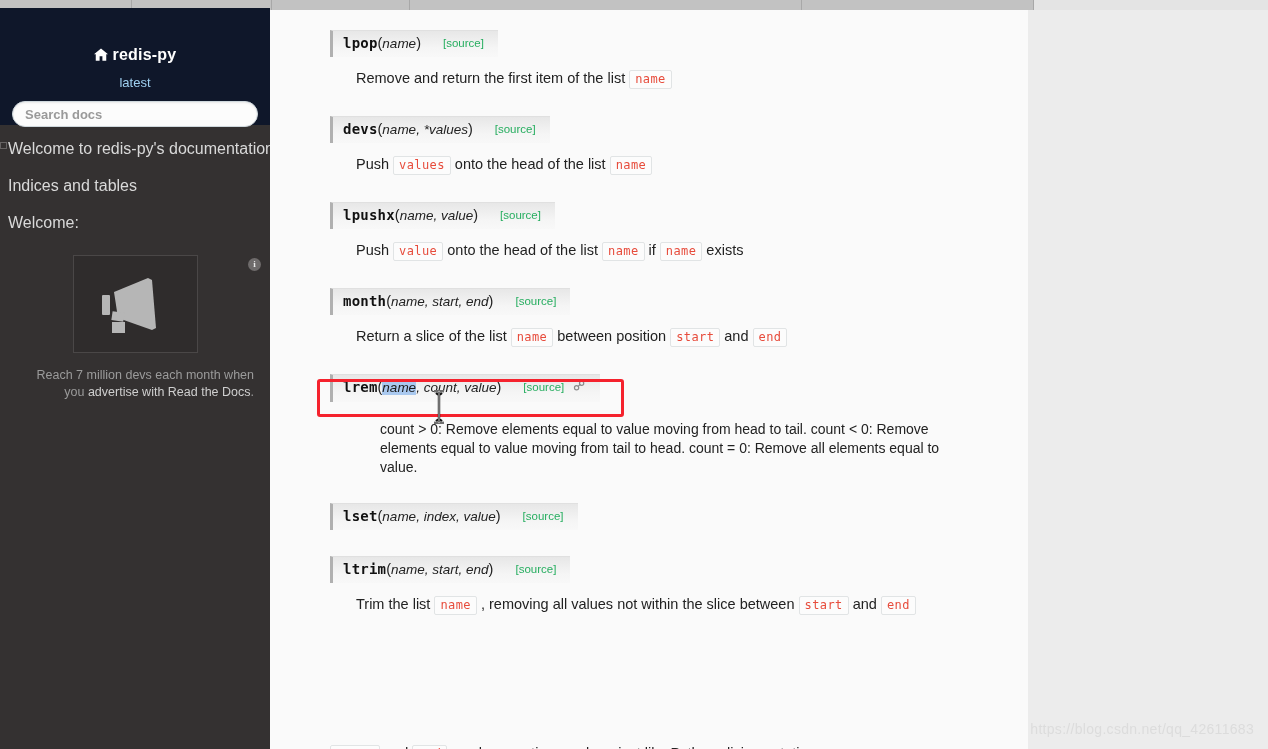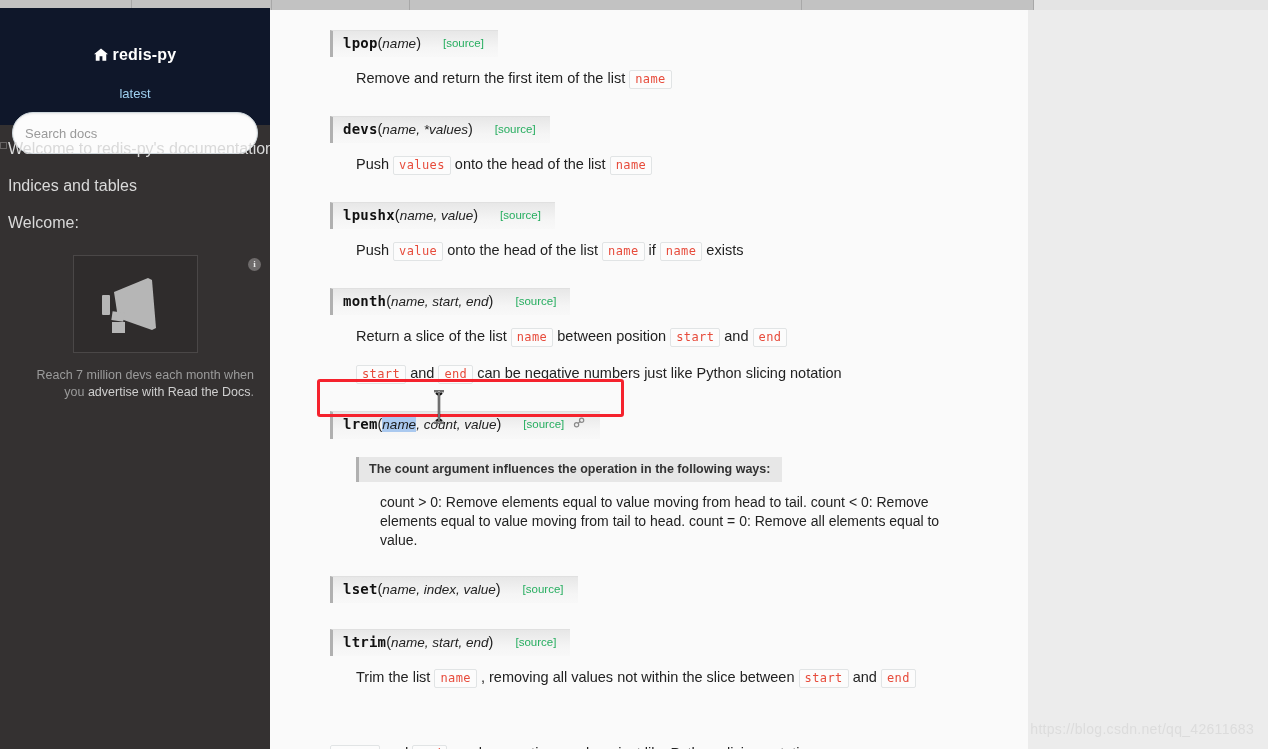--- a/index.html
+++ b/index.html
@@ -59,36 +59,37 @@
   }
   .brand .home-icon {
     display: inline-block;
     margin-right: 5px;
     vertical-align: -1px;
   }
   .version {
     text-align: center;
     color: #9fd0f0;
     font-size: 13px;
-    margin-top: 18px;
+    margin-top: 7px;
     line-height: 18px;
   }
   .search-box {
     margin-top: 9px;
     width: 246px;
-    height: 42px;
+    height: 26px;
     border-radius: 50px;
     border: 1px solid #cfd8dd;
     background: #fcfcfc;
     padding: 0 12px;
     font-size: 13px;
     color: #6b6b6b;
     font-family: "Liberation Sans", sans-serif;
     outline: none;
     box-shadow: inset 0 1px 2px rgba(0,0,0,.08);
+    font-weight: bold;
   }
   .search-box::placeholder { color: #9a9a9a; }
 
   .nav-list { padding: 10px 0 0 0; }
   .nav-item {
     position: relative;
     color: #d9d9d9;
     font-size: 16px;
     line-height: 18px;
     padding: 5px 14px 5px 8px;
@@ -357,30 +358,29 @@
         <div class="desc">Remove and return the first item of the list <code class="lit">name</code></div>
         <div class="block-gap"></div>
         <div><div class="sig"><span class="fname">devs</span><span class="paren">(</span><span class="param">name</span><span class="param">, </span><span class="param">*values</span><span class="paren">)</span><span class="source">[source]</span></div></div>
         <div class="desc">Push <code class="lit">values</code> onto the head of the list <code class="lit">name</code></div>
         <div class="block-gap"></div>
         <div><div class="sig"><span class="fname">lpushx</span><span class="paren">(</span><span class="param">name</span><span class="param">, </span><span class="param">value</span><span class="paren">)</span><span class="source">[source]</span></div></div>
         <div class="desc">Push <code class="lit">value</code> onto the head of the list <code class="lit">name</code> if <code class="lit">name</code> exists</div>
         <div class="block-gap"></div>
         <div><div class="sig"><span class="fname">month</span><span class="paren">(</span><span class="param">name</span><span class="param">, </span><span class="param">start</span><span class="param">, </span><span class="param">end</span><span class="paren">)</span><span class="source">[source]</span></div></div>
         <div class="desc">Return a slice of the list <code class="lit">name</code> between position <code class="lit">start</code> and <code class="lit">end</code></div>
-        <div class="desc second"><code class="lit">start</code> and <code class="lit">end</code> can be negative numbers just like Python slicing notation</div>
         <div class="block-gap"></div>
         <div><div class="sig"><span class="fname">lrem</span><span class="paren">(</span><span class="param selected">name</span><span class="param">, </span><span class="param">count</span><span class="param">, </span><span class="param">value</span><span class="paren">)</span><span class="source">[source]</span><span class="permalink"><svg width="13" height="13" viewBox="0 0 16 16" aria-hidden="true">
                 <g fill="none" stroke="#8a8a8a" stroke-width="1.5">
                   <circle cx="4.4" cy="10.8" r="2.6"></circle>
                   <circle cx="10.6" cy="5.2" r="2.6"></circle>
                   <path d="M6.2 9.1 L9.2 6.4"></path>
                 </g>
               </svg></span></div></div>
-        <div class="note"><div class="note-title">The count argument influences the operation in the following ways:</div><div class="note-body">count &gt; 0: Remove elements equal to value moving from head to tail. count &lt; 0: Remove elements equal to value moving from tail to head. count = 0: Remove all elements equal to value.</div></div>
+        <div class="note"><div class="note-body">count &gt; 0: Remove elements equal to value moving from head to tail. count &lt; 0: Remove elements equal to value moving from tail to head. count = 0: Remove all elements equal to value.</div></div>
         <div class="block-gap"></div>
         <div><div class="sig"><span class="fname">lset</span><span class="paren">(</span><span class="param">name</span><span class="param">, </span><span class="param">index</span><span class="param">, </span><span class="param">value</span><span class="paren">)</span><span class="source">[source]</span></div></div>
         <div class="block-gap"></div>
         <div><div class="sig"><span class="fname">ltrim</span><span class="paren">(</span><span class="param">name</span><span class="param">, </span><span class="param">start</span><span class="param">, </span><span class="param">end</span><span class="paren">)</span><span class="source">[source]</span></div></div>
         <div class="desc">Trim the list <code class="lit">name</code> , removing all values not within the slice between <code class="lit">start</code> and <code class="lit">end</code></div>
       </div>
   </main>
 
   <div class="gutter-right"></div>
 

